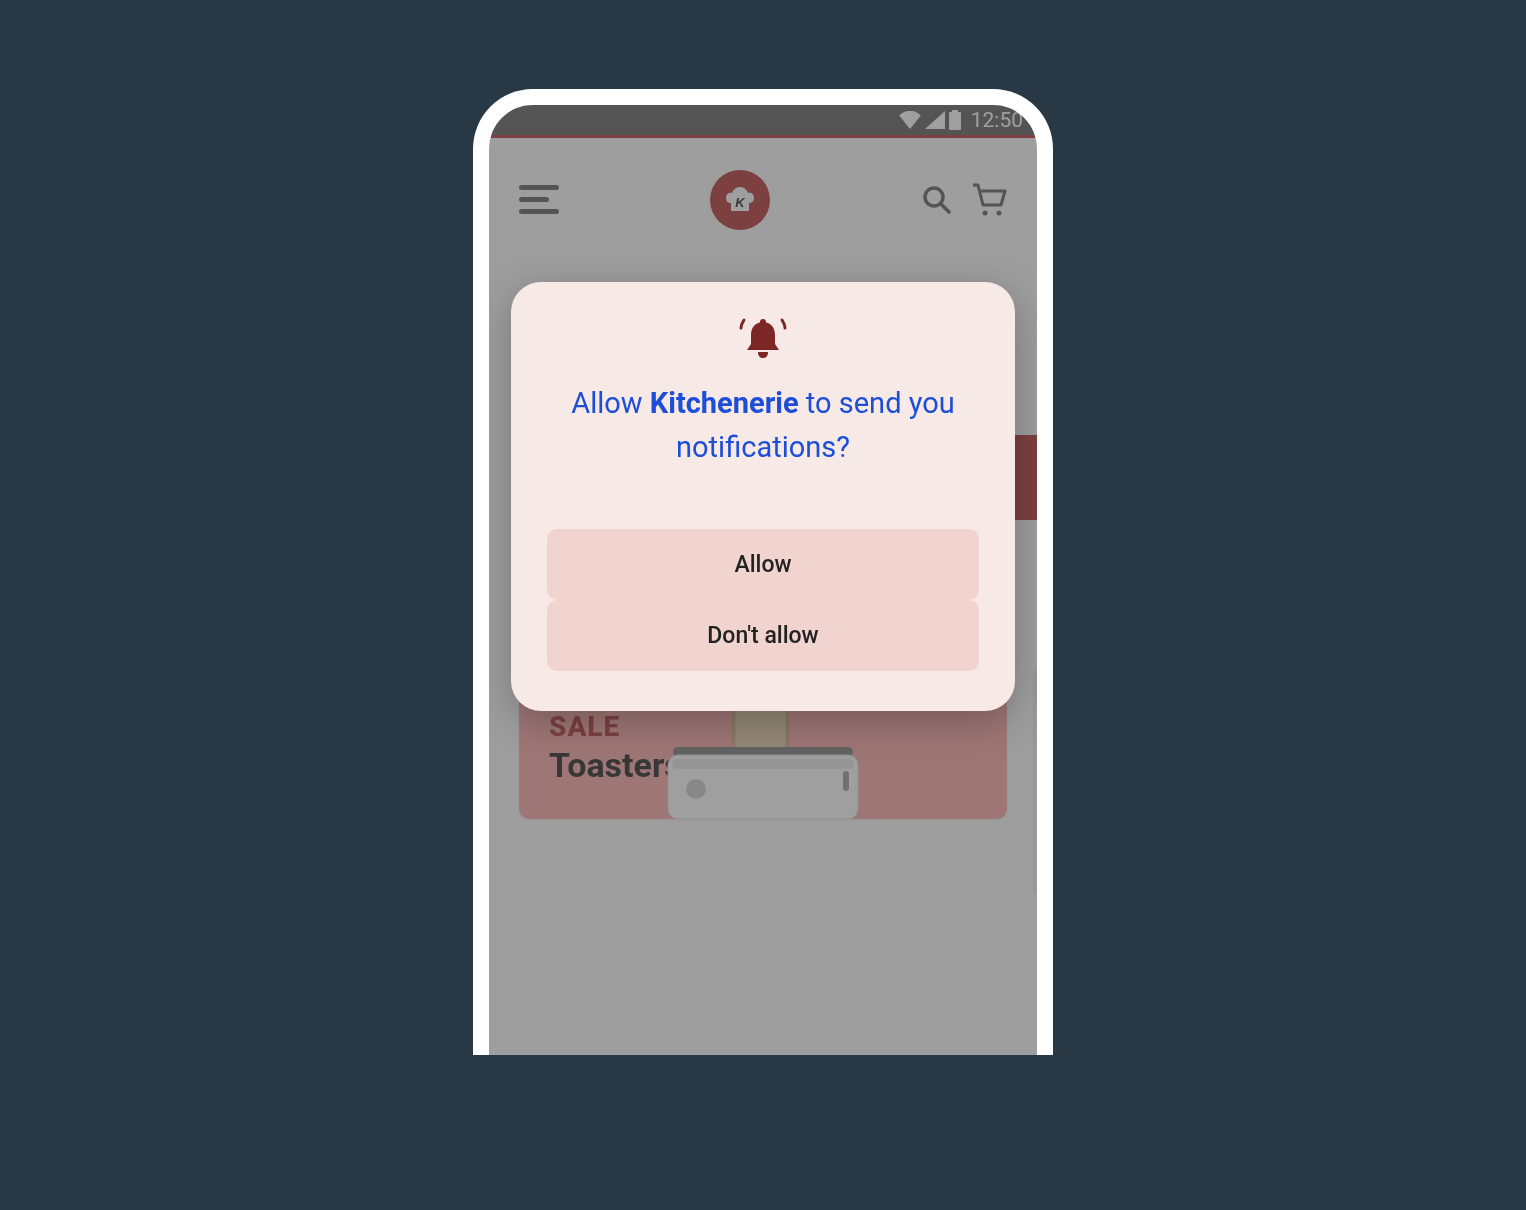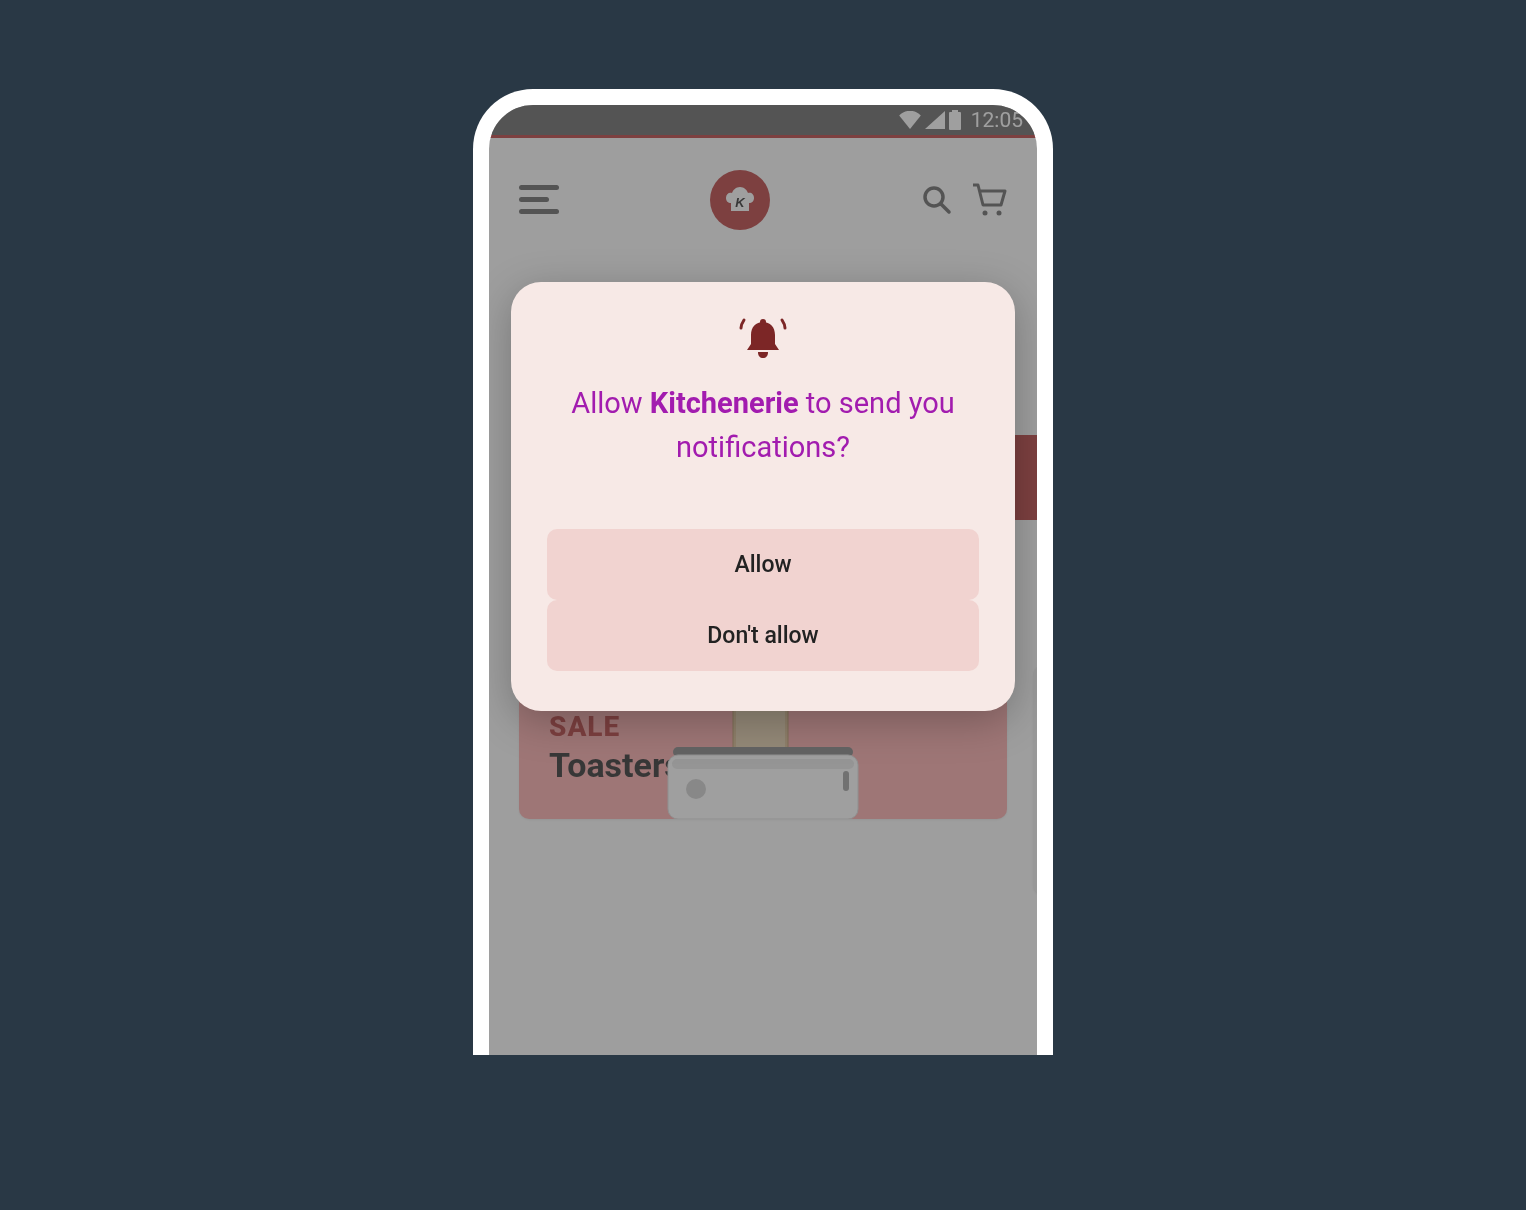--- a/index.html
+++ b/index.html
@@ -186,21 +186,21 @@
 
     .dialog-icon {
       display: flex;
       justify-content: center;
       margin-bottom: 20px;
     }
 
     .dialog-text {
       text-align: center;
       font-size: 29px;
-      color: #a21caf;
+      color: #1d4ed8;
       line-height: 1.5;
       margin-bottom: 60px;
     }
 
     .dialog-text strong {
       font-weight: 700;
     }
 
     .dialog-button {
       width: 100%;
@@ -228,21 +228,21 @@
       <svg width="22" height="18" viewBox="0 0 24 20">
         <path d="M12 20 L24 5 C17 -2 7 -2 0 5 Z"></path>
       </svg>
       <svg width="20" height="18" viewBox="0 0 20 18">
         <path d="M0 18 L20 18 L20 0 Z"></path>
       </svg>
       <svg width="12" height="20" viewBox="0 0 12 20">
         <rect x="0" y="2" width="12" height="18" rx="1"></rect>
         <rect x="3" y="0" width="6" height="3"></rect>
       </svg>
-      <span class="status-time">12:05</span>
+      <span class="status-time">12:50</span>
     </div>
 
     <div class="brand-bar"></div>
 
     <div class="app-header">
       <div class="menu-icon">
         <div></div>
         <div></div>
         <div></div>
       </div>

